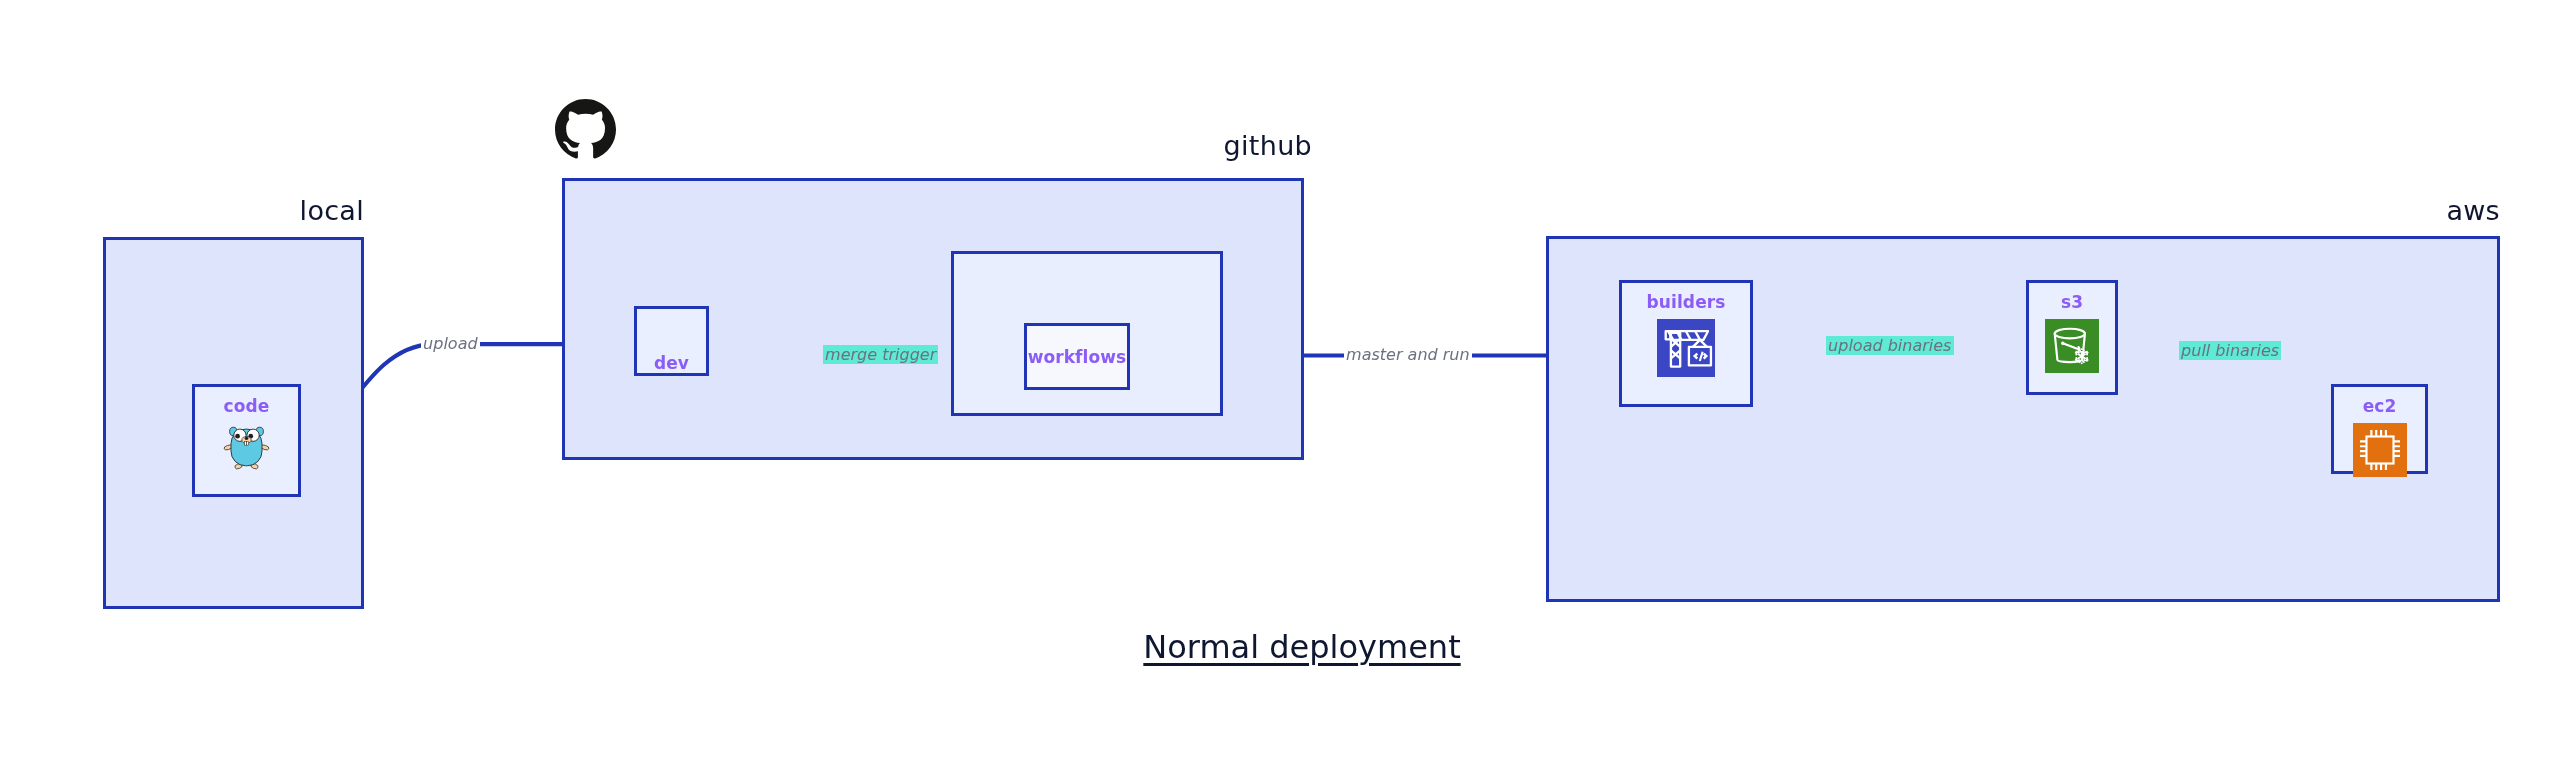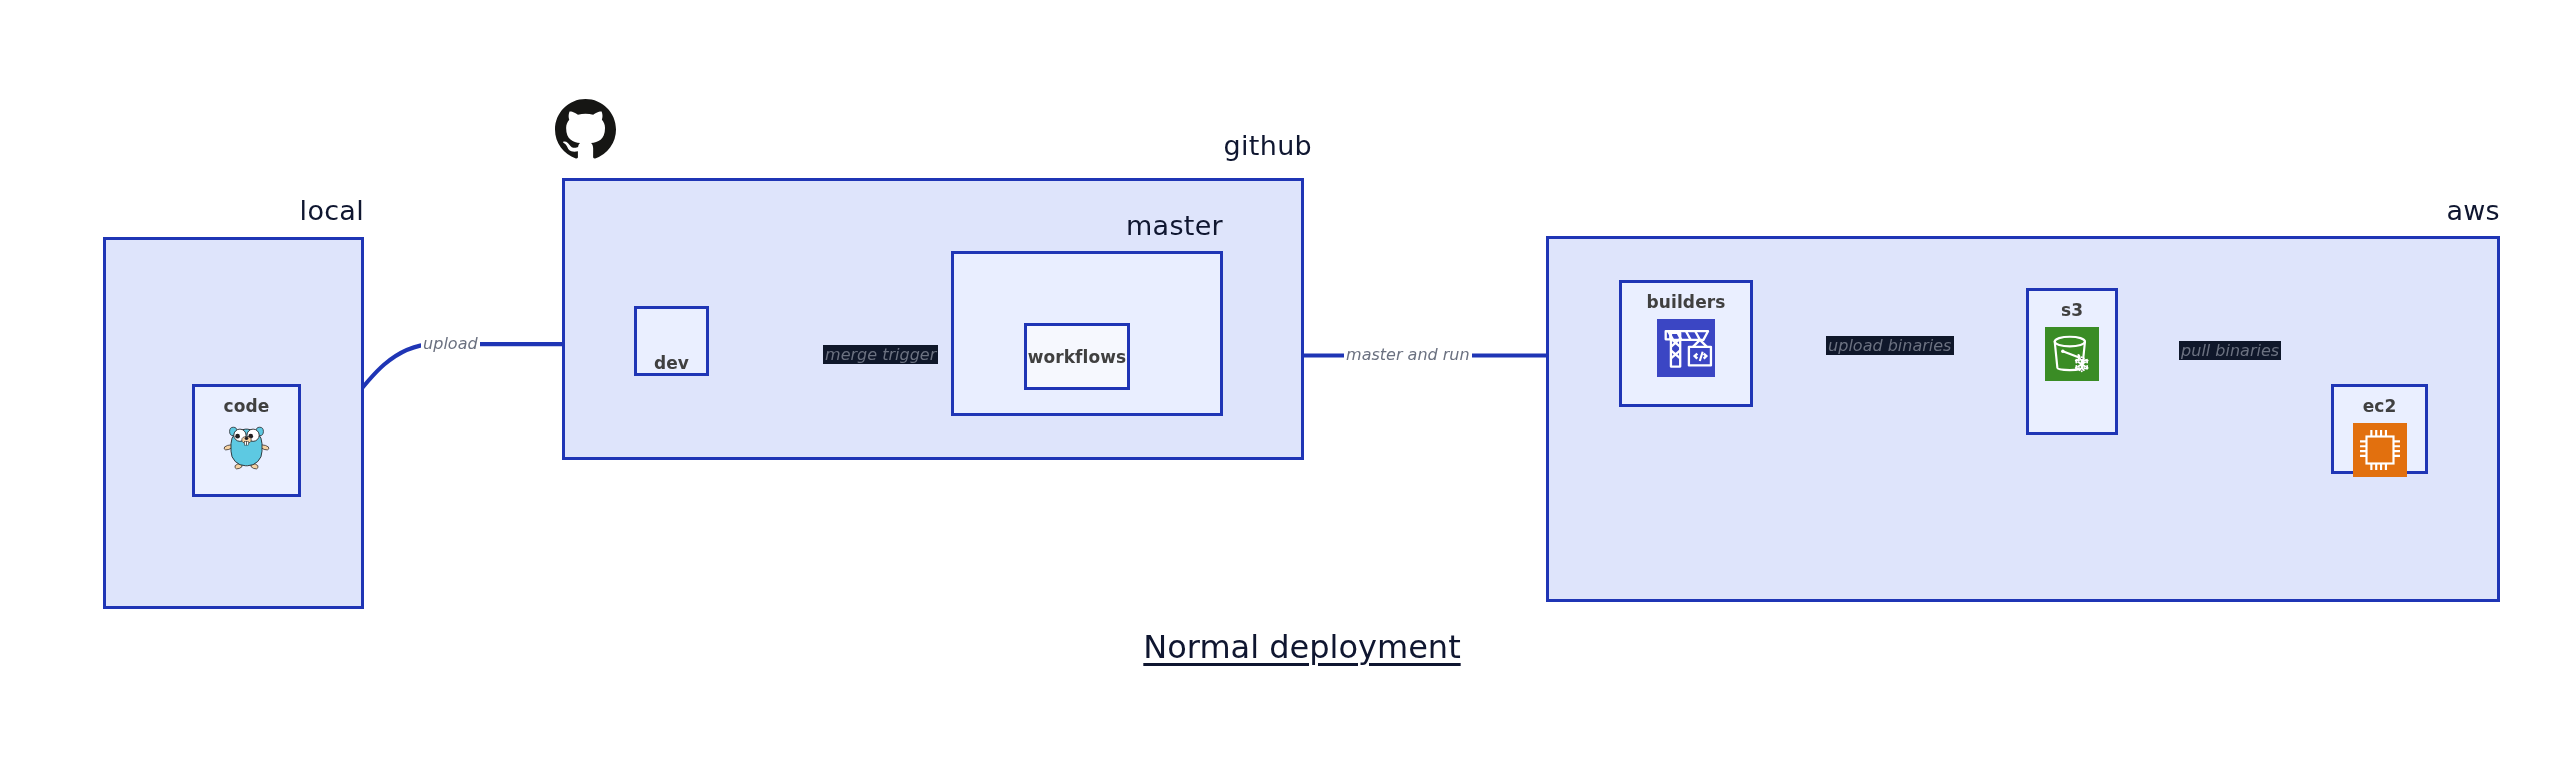--- a/index.html
+++ b/index.html
@@ -37,21 +37,21 @@
   .node {
     position: absolute;
     background: #eaefff;
     border: 3.6px solid #1f35b5;
     box-sizing: border-box;
     display: flex;
     flex-direction: column;
     align-items: center;
   }
   .node-label {
-    color: #404040;
+    color: #8b5cf6;
     font-size: 17px;
     font-weight: bold;
     letter-spacing: 0.1px;
     white-space: nowrap;
     margin-top: 9.3px;
   }
   .node-icon {
     margin-top: 7.2px;
     line-height: 0;
   }
@@ -73,21 +73,21 @@
   }
   .edge-label {
     position: absolute;
     color: #6b7180;
     font-size: 16px;
     font-style: italic;
     white-space: nowrap;
     background: #ffffff;
     padding: 0 2.1px;
   }
-  .edge-label.on-fill { background: #0f172a; }
+  .edge-label.on-fill { background: #5eead4; }
   
   #diagram-title {
     position: absolute;
     left: 0;
     width: 2604px;
     top: 628px;
     text-align: center;
     color: #0f1630;
     font-size: 32px;
     font-weight: 400;
@@ -172,21 +172,20 @@
                0 1.07-.01 1.93-.01 2.2 0 .21.15.46.55.38A8.01 8.01 0 0 0 16 8c0-4.42-3.58-8-8-8z"></path>
     </svg>
   </span>
   <div class="group-label" style="left:1054px; top:130px; width:258px;">github</div>
   <div class="group" style="left:562px; top:178px; width:742px; height:282px;"></div>
 
   <div class="node" style="left:634px; top:306px; width:75px; height:70px;justify-content:flex-end;">
     <span class="node-label">dev</span>
   </div>
 
-  <div class="group-label" style="left:951px; top:210px; width:272px;">master</div>
   <div class="subgroup" style="left:951px; top:251px; width:272px; height:165px;"></div>
 
   <div class="node" style="left:1024px; top:323px; width:106px; height:67px; background:#f6f8fe;">
     <span class="node-label" style="margin-top:20.6px;">workflows</span>
   </div>
 
   <div class="group-label" style="left:1546px; top:195px; width:954px;">aws</div>
   <div class="group" style="left:1546px; top:236px; width:954px; height:366px;"></div>
 
   <div class="node" style="left:1619px; top:280px; width:134px; height:127px;">
@@ -210,21 +209,21 @@
         </g>
         <g fill="#ffffff">
           <path d="M68 58 L62 64 L68 70 L71 67 L68 64 L71 61 Z"></path>
           <path d="M82 58 L88 64 L82 70 L79 67 L82 64 L79 61 Z"></path>
           <path d="M77 56 L72 72 L75.5 72.8 L80.5 56.8 Z"></path>
         </g>
       </svg>
     </span>
   </div>
 
-  <div class="node" style="left:2026px; top:280px; width:92px; height:147px;margin-top:8px;">
+  <div class="node" style="left:2026px; top:280px; width:92px; height:115px;">
     <span class="node-label">s3</span>
     <span class="node-icon">
       <svg width="54" height="54" viewBox="0 0 100 100">
         <rect x="0" y="0" width="100" height="100" fill="#3a8c25"></rect>
         <g fill="none" stroke="#ffffff" stroke-width="4" stroke-linecap="round" stroke-linejoin="round">
 
           <ellipse cx="46" cy="27" rx="28" ry="9"></ellipse>
           <path d="M18 27 L23 76 C23 81 69 81 69 76 L74 27"></path>
 
           <path d="M33 45 L62 56"></path>

